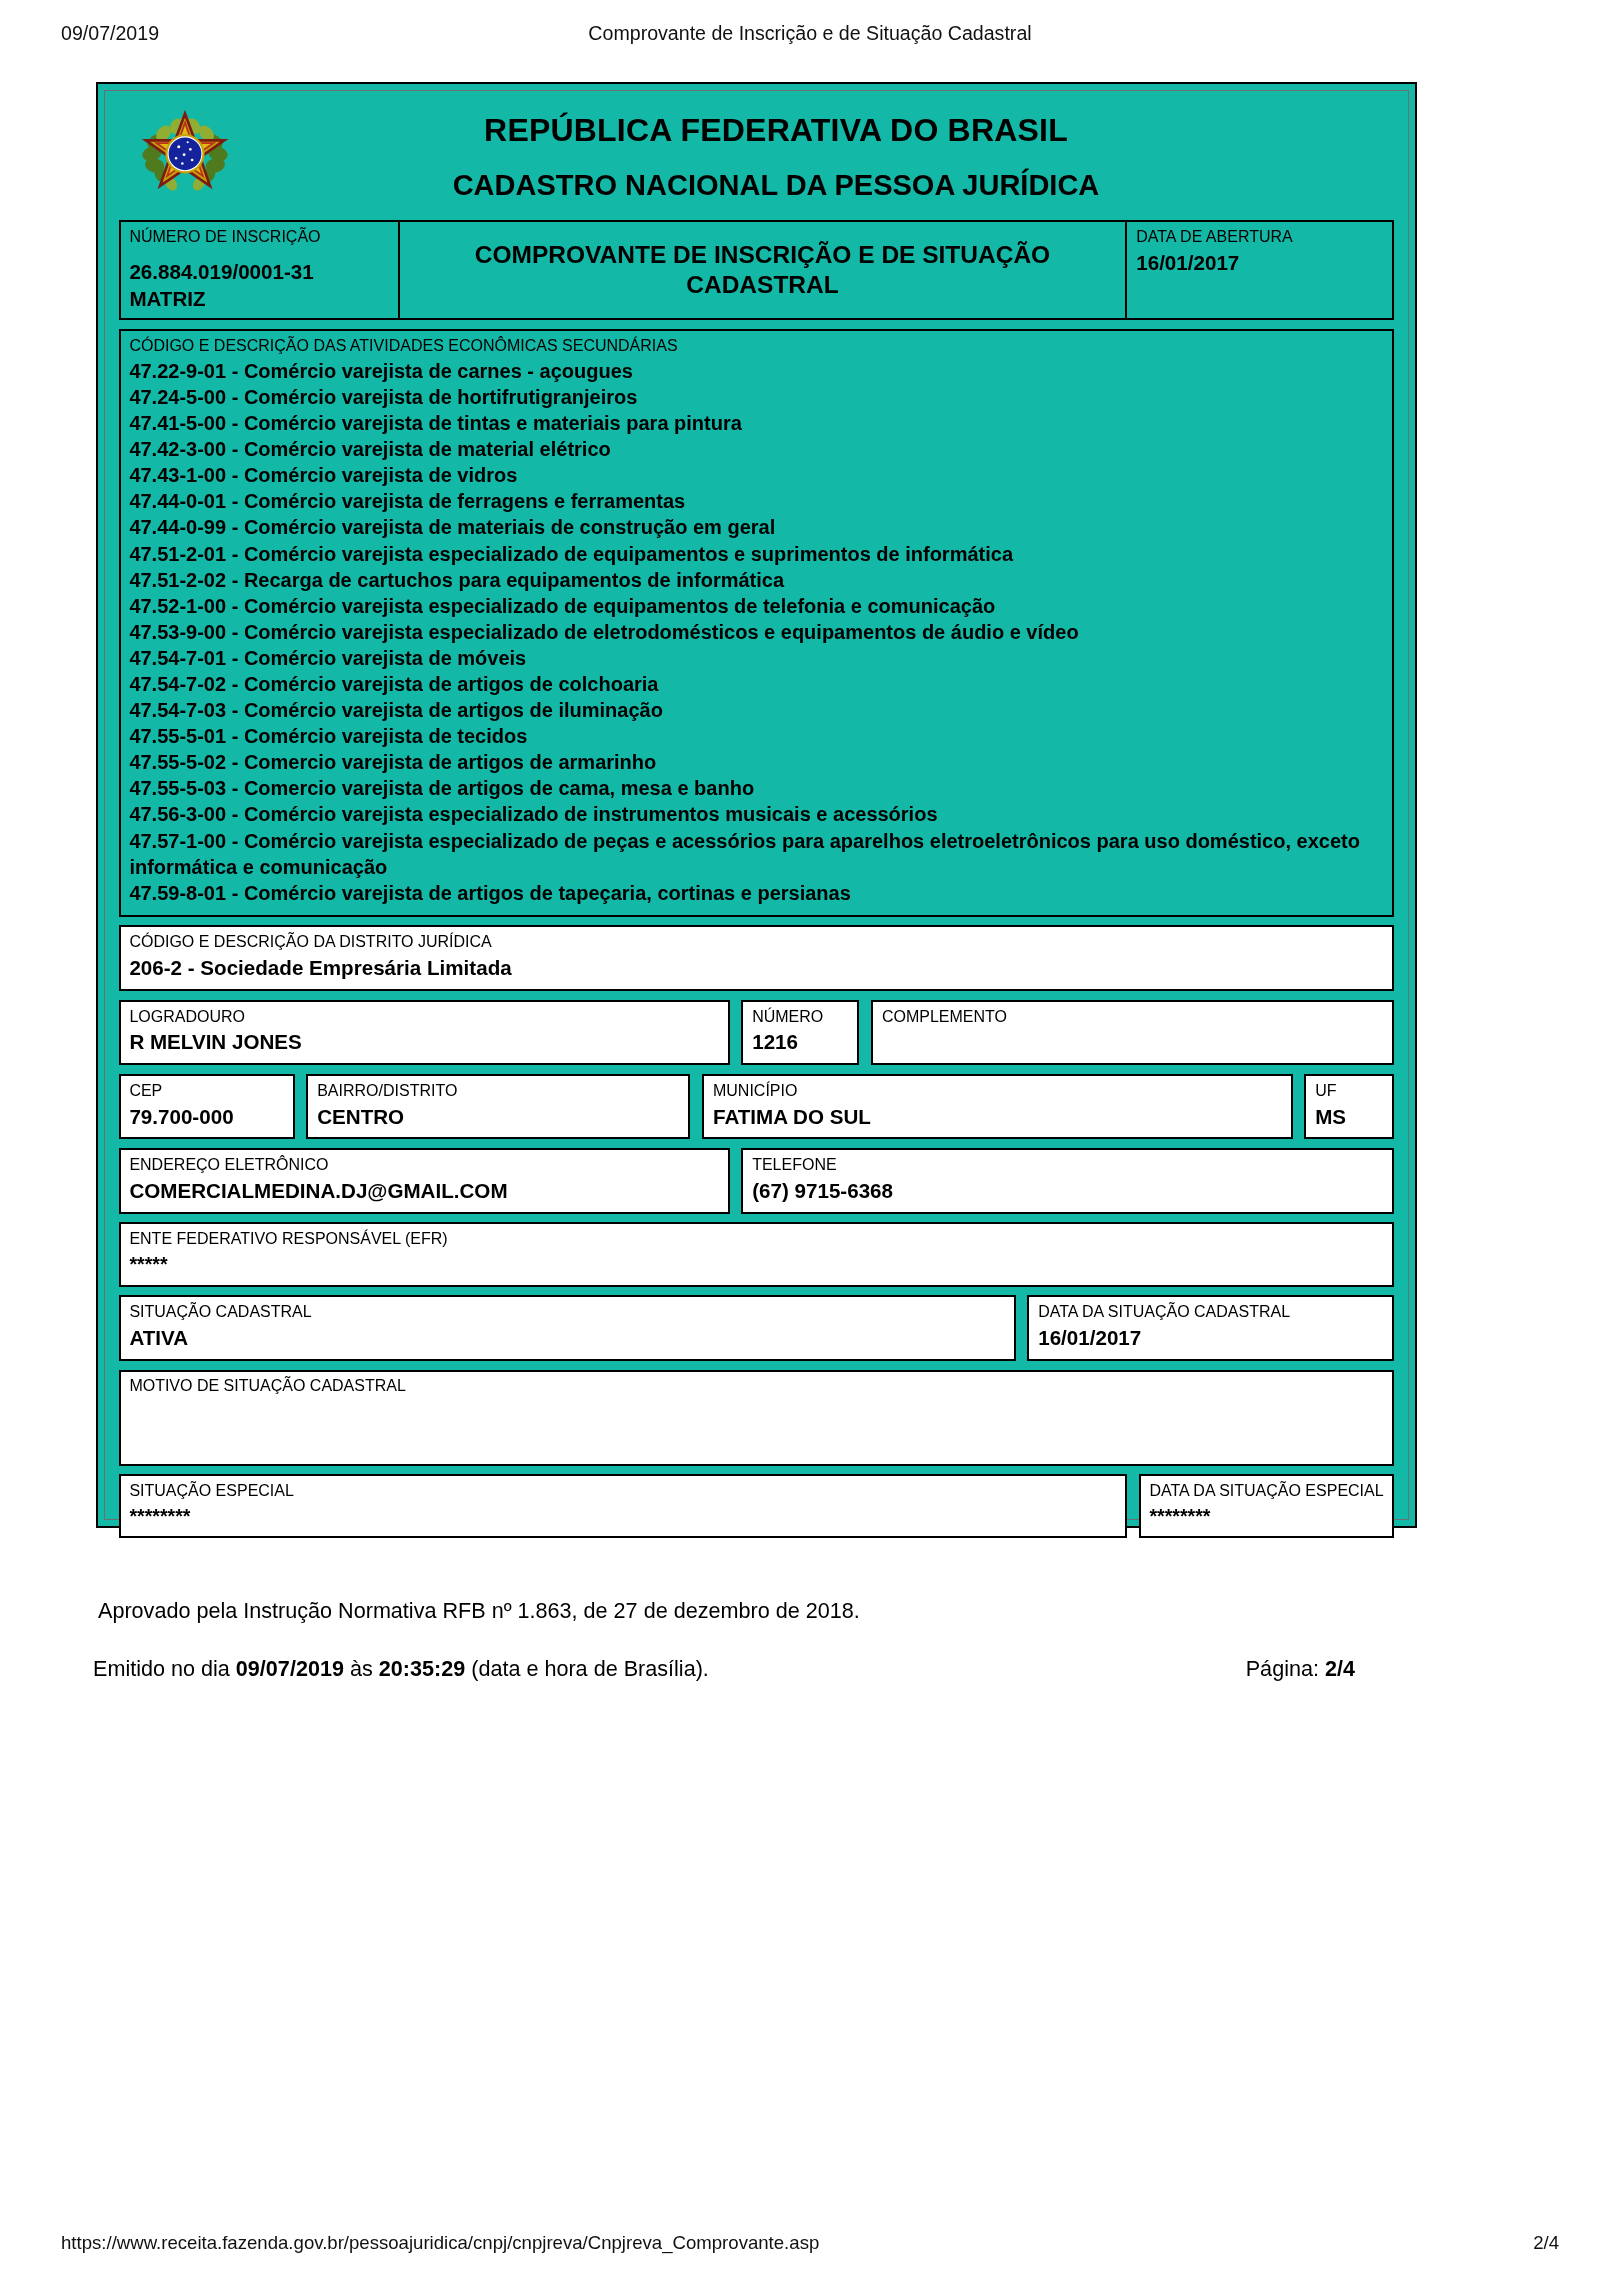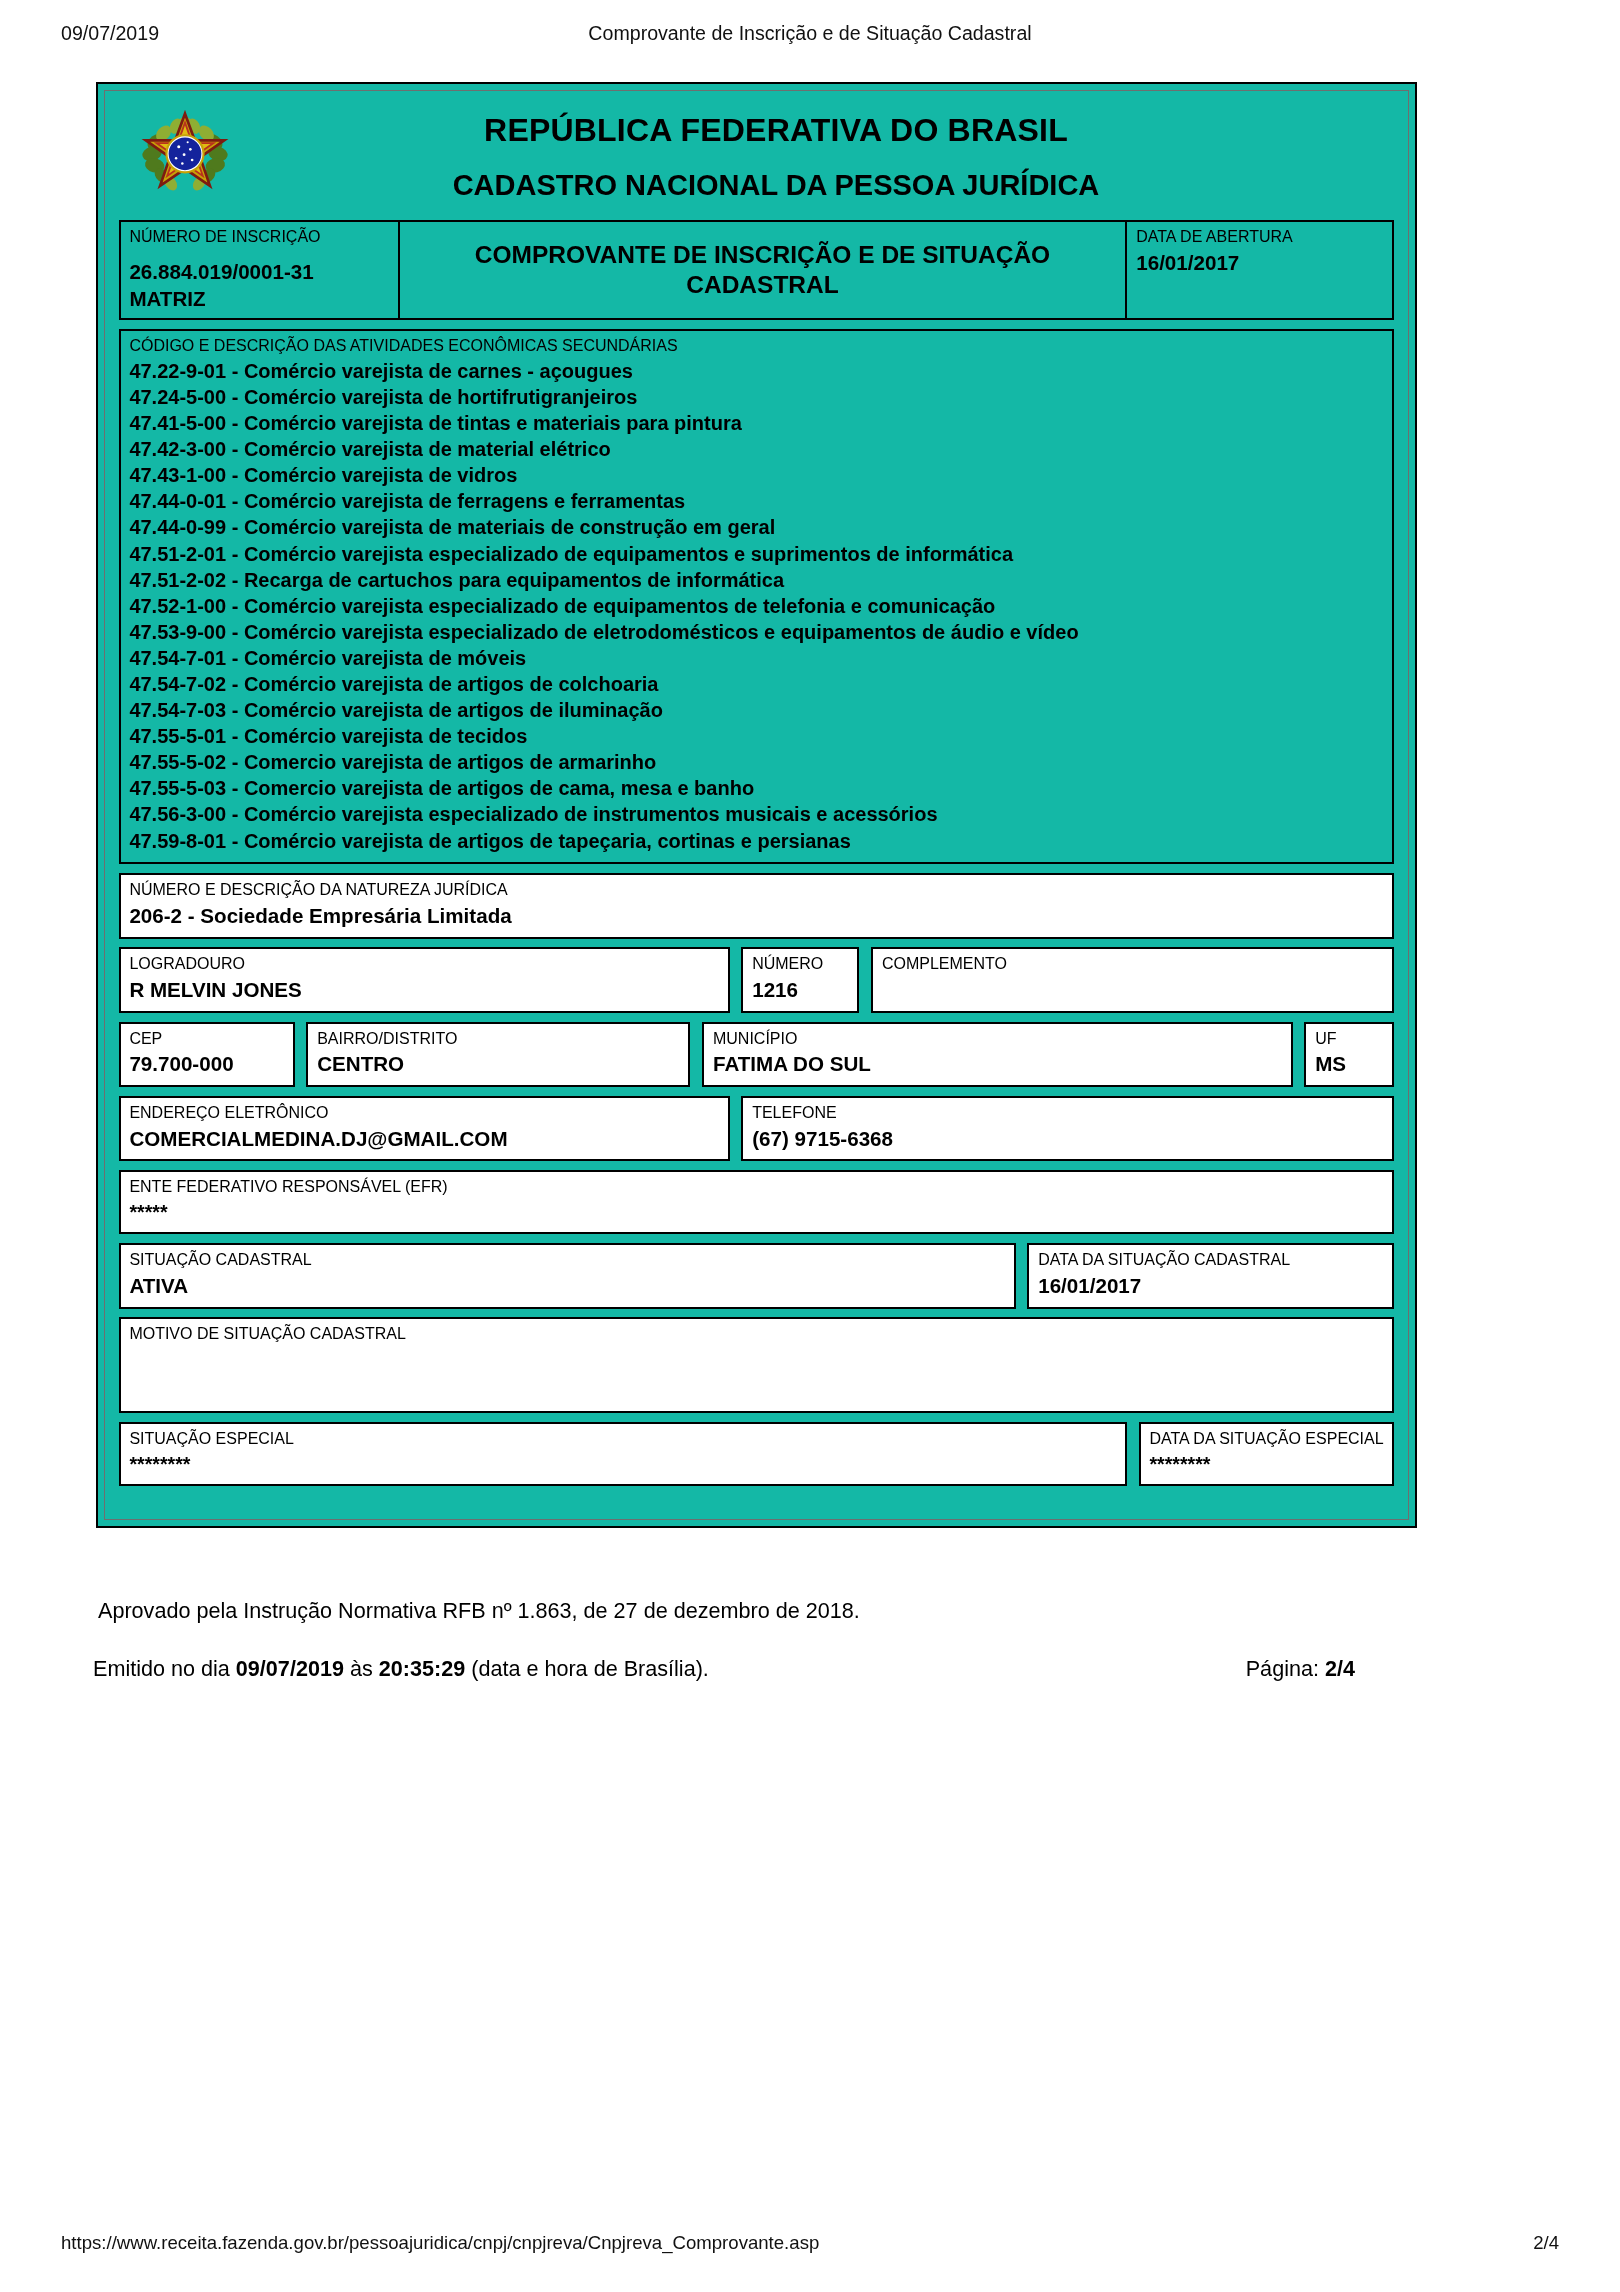--- a/index.html
+++ b/index.html
@@ -310,27 +310,28 @@
           <div class="atv-item">47.51-2-02 - Recarga de cartuchos para equipamentos de informática</div>
           <div class="atv-item">47.52-1-00 - Comércio varejista especializado de equipamentos de telefonia e comunicação</div>
           <div class="atv-item">47.53-9-00 - Comércio varejista especializado de eletrodomésticos e equipamentos de áudio e vídeo</div>
           <div class="atv-item">47.54-7-01 - Comércio varejista de móveis</div>
           <div class="atv-item">47.54-7-02 - Comércio varejista de artigos de colchoaria</div>
           <div class="atv-item">47.54-7-03 - Comércio varejista de artigos de iluminação</div>
           <div class="atv-item">47.55-5-01 - Comércio varejista de tecidos</div>
           <div class="atv-item">47.55-5-02 - Comercio varejista de artigos de armarinho</div>
           <div class="atv-item">47.55-5-03 - Comercio varejista de artigos de cama, mesa e banho</div>
           <div class="atv-item">47.56-3-00 - Comércio varejista especializado de instrumentos musicais e acessórios</div>
+          <div class="atv-item">47.57-1-00 - Comércio varejista especializado de peças e acessórios para aparelhos eletroeletrônicos para uso doméstico, exceto informática e comunicação</div>
           <div class="atv-item">47.59-8-01 - Comércio varejista de artigos de tapeçaria, cortinas e persianas</div>
         </div>
     </div>
 
     <div class="row">
       <div class="box" style="flex:1;">
-        <div class="lbl">NÚMERO E DESCRIÇÃO DA NATUREZA JURÍDICA</div>
+        <div class="lbl">CÓDIGO E DESCRIÇÃO DA DISTRITO JURÍDICA</div>
         <div class="val">206-2 - Sociedade Empresária Limitada</div>
       </div>
     </div>
 
     <div class="row">
       <div class="box" style="width:611px;">
         <div class="lbl">LOGRADOURO</div>
         <div class="val">R MELVIN JONES</div>
       </div>
       <div class="box" style="width:118px; margin-left:11.8px;">

